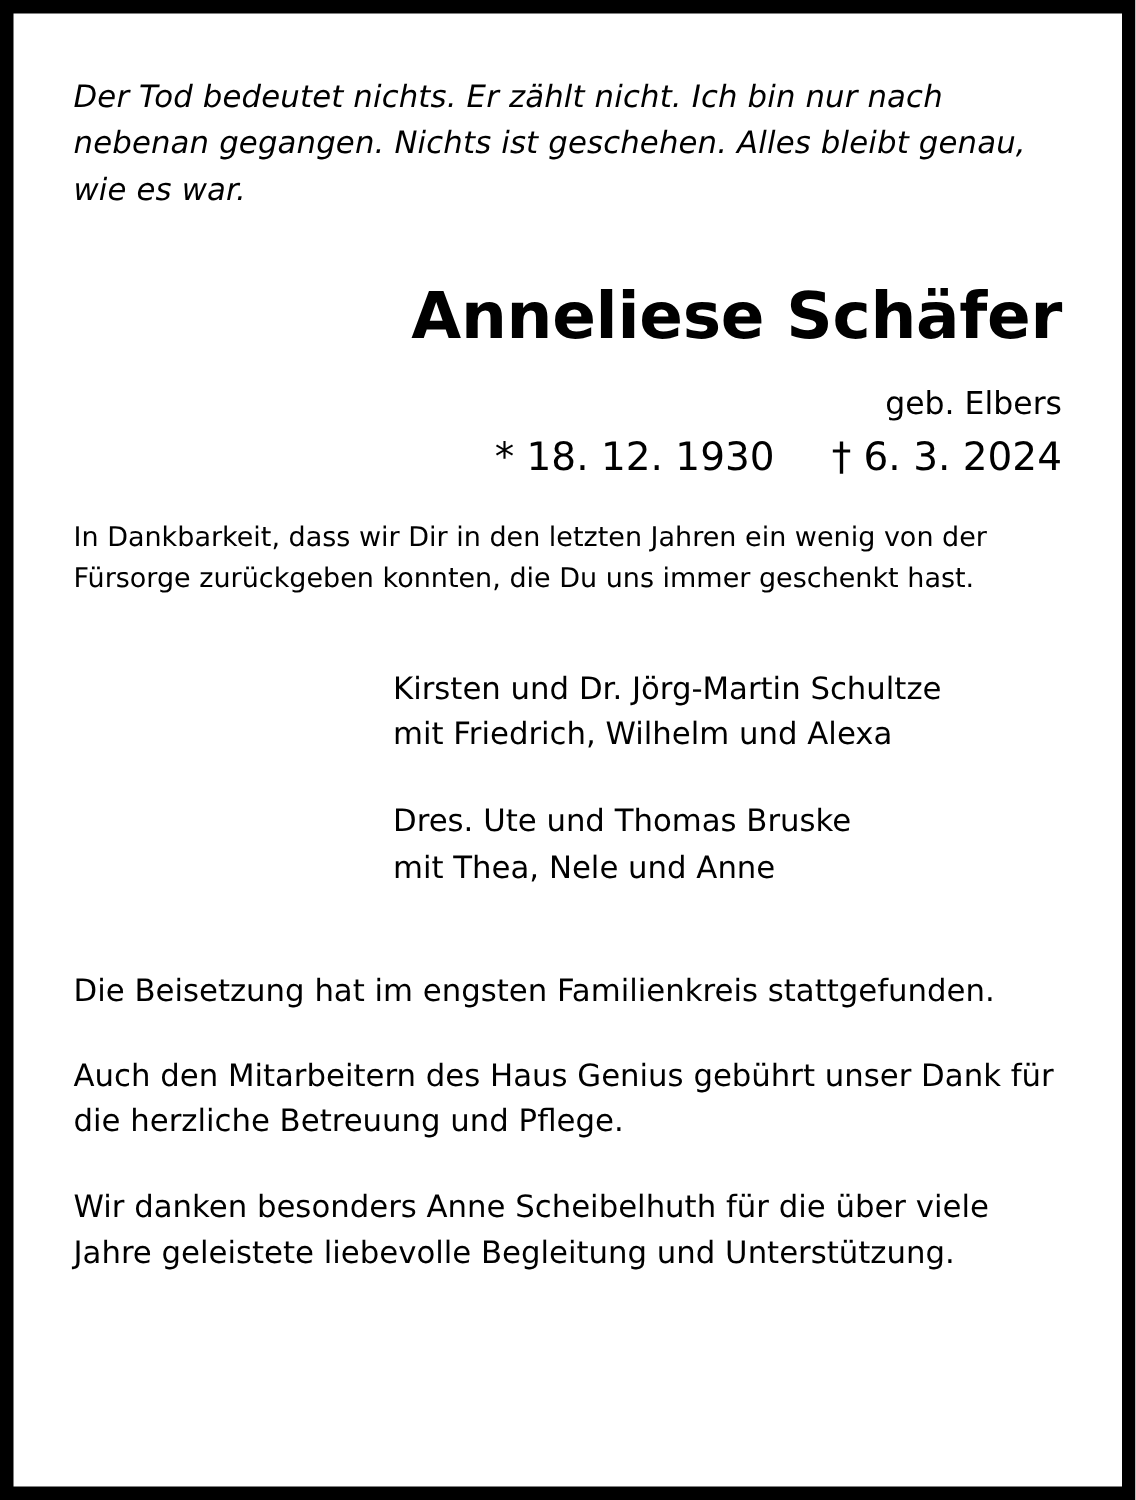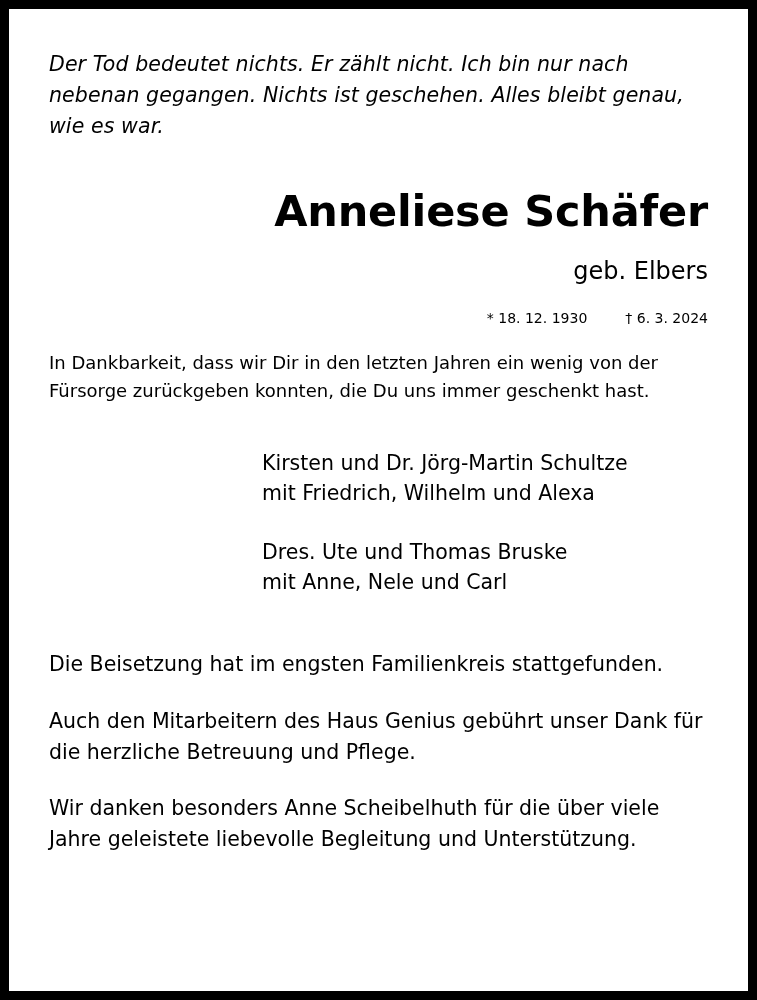--- a/index.html
+++ b/index.html
@@ -34,27 +34,27 @@
     text-align: right;
     margin-top: 46px;
   }
   .full-name {
     font-size: 43px;
     font-weight: bold;
     letter-spacing: -0.2px;
     line-height: 1.1;
   }
   .maiden-name {
-    font-size: 24px;
+    font-size: 21px;
     margin-top: 20px;
     line-height: 1.3;
   }
   .dates {
-    font-size: 14px;
-    margin-top: 22px;
+    font-size: 26px;
+    margin-top: 6px;
     line-height: 1.3;
   }
   .dates .gap {
     display: inline-block;
     width: 38px;
   }
   .gratitude {
     font-size: 18px;
     line-height: 1.52;
     margin-top: 22px;
@@ -101,21 +101,21 @@
 
   <p class="gratitude">In Dankbarkeit, dass wir Dir in den letzten Jahren ein wenig von der Fürsorge zurückgeben konnten, die Du uns immer geschenkt hast.</p>
 
   <div class="family">
     <div class="family-group">
       <div>Kirsten und Dr. Jörg-Martin Schultze</div>
       <div>mit Friedrich, Wilhelm und Alexa</div>
     </div>
     <div class="family-group">
       <div>Dres. Ute und Thomas Bruske</div>
-      <div>mit Anne, Nele und Carl</div>
+      <div>mit Thea, Nele und Anne</div>
     </div>
   </div>
 
   <div class="closing">
     <p>Die Beisetzung hat im engsten Familienkreis stattgefunden.</p>
     <p>Auch den Mitarbeitern des Haus Genius gebührt unser Dank für die herzliche Betreuung und Pflege.</p>
     <p>Wir danken besonders Anne Scheibelhuth für die über viele Jahre geleistete liebevolle Begleitung und Unterstützung.</p>
   </div>
 
 </div>

